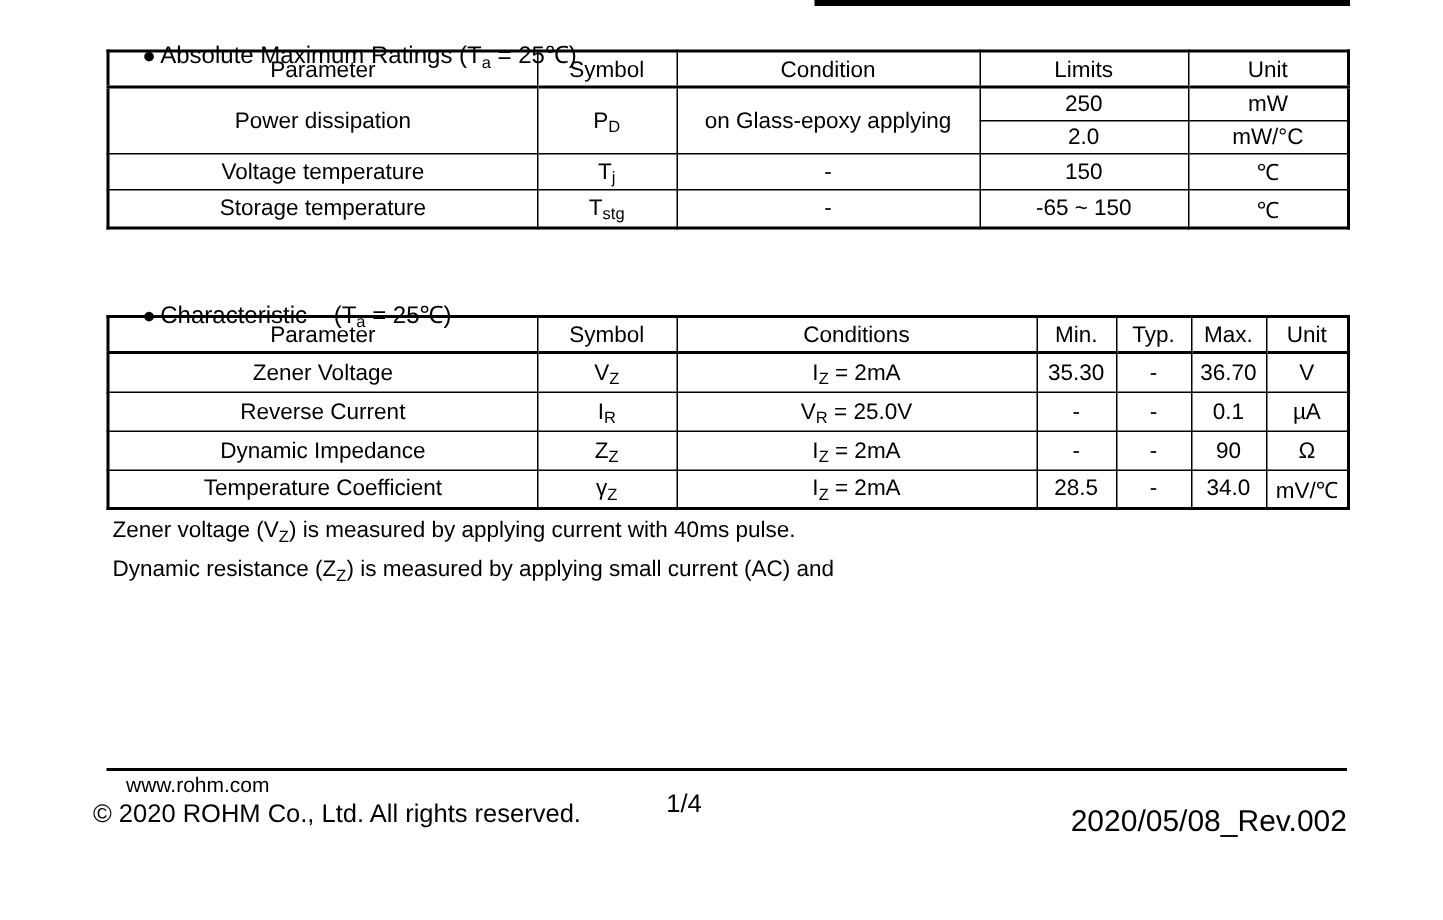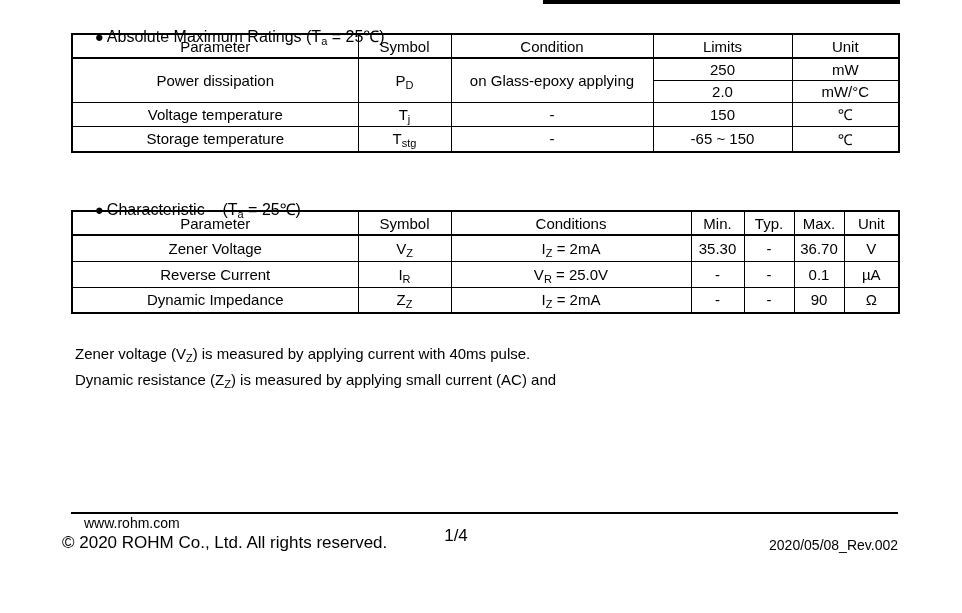--- a/index.html
+++ b/index.html
@@ -37,21 +37,21 @@
   td.param{text-align:left;padding-left:6px;}
   sub{font-size:11px;vertical-align:-3px;line-height:0;}
 
   .notes{position:absolute;left:75px;top:341px;font-size:15px;line-height:26px;}
   .note-line{display:block;}
 
   .footer-divider{position:absolute;left:71px;top:512px;width:827px;height:2px;background:#000;}
   .footer-website{position:absolute;left:84px;top:515px;font-size:14px;}
   .footer-copyright{position:absolute;left:62px;top:533px;font-size:17px;}
   .footer-page{position:absolute;left:415px;top:526px;width:82px;text-align:center;font-size:17px;}
-  .footer-rev{position:absolute;left:698px;top:537px;width:200px;text-align:right;font-size:14px;}
+  .footer-rev{position:absolute;left:698px;top:537px;width:200px;text-align:right;font-size:20px;}
 </style>
 </head>
 <body>
 
 <div id="page">
 
   <div class="top-bar"></div>
 
   <div class="section-title" id="amr-title">
     <span class="bullet">●</span><span>Absolute Maximum Ratings (T<sub>a</sub> = 25℃)</span>
@@ -149,20 +149,29 @@
       </tr>
       <tr style="height:26px">
         <td class="param">Dynamic Impedance</td>
         <td>Z<sub>Z</sub></td>
         <td>I<sub>Z</sub> = 2mA</td>
         <td>-</td>
         <td>-</td>
         <td>90</td>
         <td>Ω</td>
       </tr>
+      <tr style="height:26px">
+        <td class="param">Temperature Coefficient</td>
+        <td>γ<sub>Z</sub></td>
+        <td>I<sub>Z</sub> = 2mA</td>
+        <td>28.5</td>
+        <td>-</td>
+        <td>34.0</td>
+        <td>mV/℃</td>
+      </tr>
     </tbody>
   </table>
 
   <div class="notes">
     <span class="note-line">Zener voltage (V<sub>Z</sub>) is measured by applying current with 40ms pulse.</span>
     <span class="note-line">Dynamic resistance (Z<sub>Z</sub>) is measured by applying small current (AC) and</span>
   </div>
 
   <div class="footer-divider"></div>
   <div class="footer-website">www.rohm.com</div>

